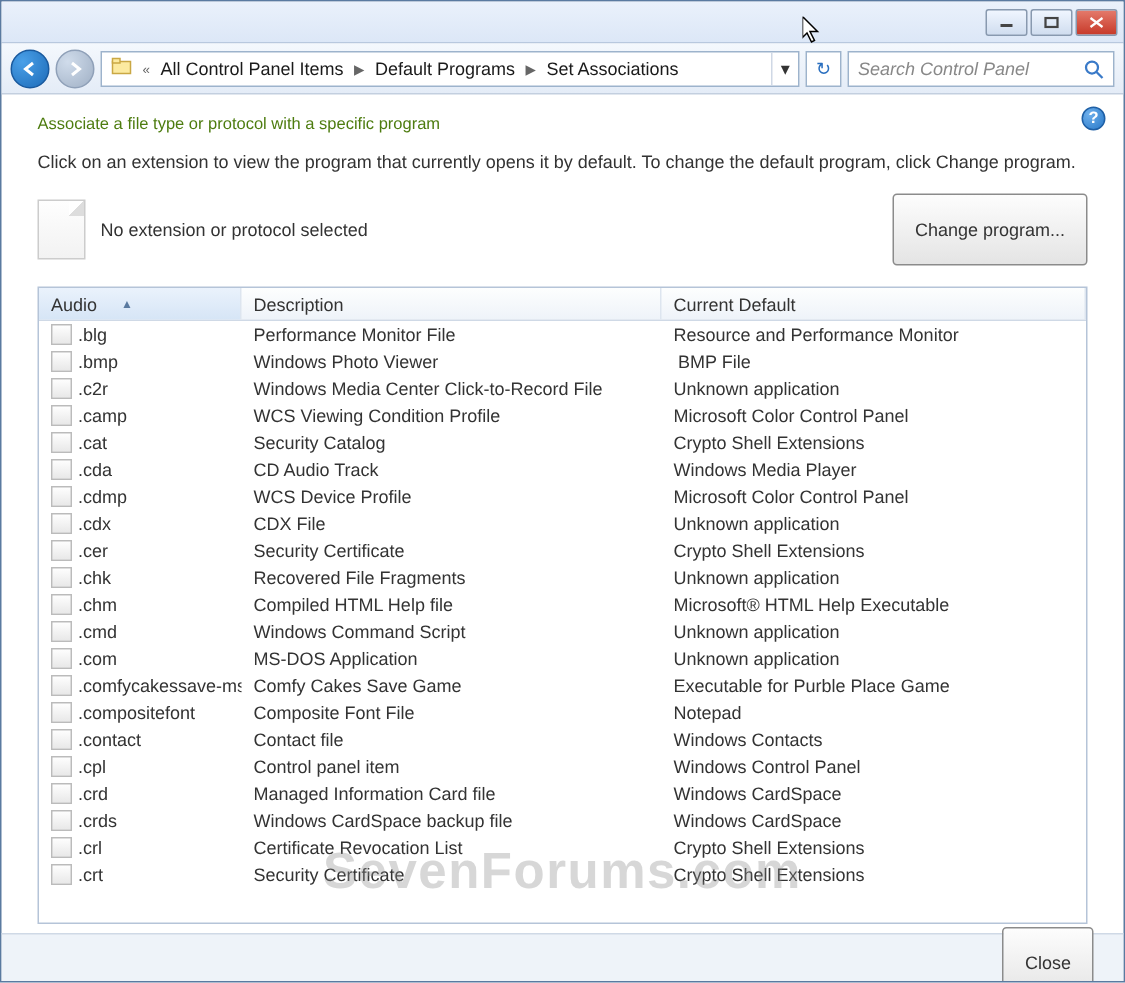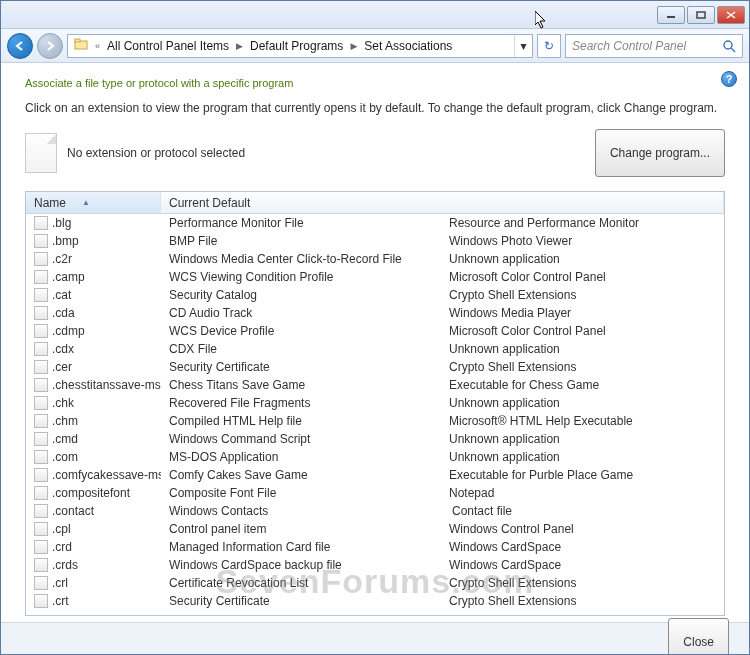--- a/index.html
+++ b/index.html
@@ -290,41 +290,42 @@
     <div class="left">
       <div class="blankicon"></div>
       <div class="noext">No extension or protocol selected</div>
     </div>
     <button class="btn">Change program...</button>
   </div>
 
   <div class="tablewrap">
     <div class="thead">
       <div class="th name">
-        <span>Name</span>
+        <span>Audio</span>
           <span class="sortarr">▲</span>
       </div>
+      <div class="th desc">Description</div>
       <div class="th def">Current Default</div>
     </div>
     <div class="tbody" id="tbody">
         <div class="tr">
           <div class="td name">
             <span class="fileico"></span>
             <span>.blg</span>
           </div>
           <div class="td desc">Performance Monitor File</div>
           <div class="td def">Resource and Performance Monitor</div>
         </div>
         <div class="tr">
           <div class="td name">
             <span class="fileico"></span>
             <span>.bmp</span>
           </div>
+          <div class="td def">Windows Photo Viewer</div>
           <div class="td desc">BMP File</div>
-          <div class="td def">Windows Photo Viewer</div>
         </div>
         <div class="tr">
           <div class="td name">
             <span class="fileico"></span>
             <span>.c2r</span>
           </div>
           <div class="td desc">Windows Media Center Click-to-Record File</div>
           <div class="td def">Unknown application</div>
         </div>
         <div class="tr">
@@ -371,28 +372,20 @@
           <div class="td name">
             <span class="fileico"></span>
             <span>.cer</span>
           </div>
           <div class="td desc">Security Certificate</div>
           <div class="td def">Crypto Shell Extensions</div>
         </div>
         <div class="tr">
           <div class="td name">
             <span class="fileico"></span>
-            <span>.chesstitanssave-ms</span>
-          </div>
-          <div class="td desc">Chess Titans Save Game</div>
-          <div class="td def">Executable for Chess Game</div>
-        </div>
-        <div class="tr">
-          <div class="td name">
-            <span class="fileico"></span>
             <span>.chk</span>
           </div>
           <div class="td desc">Recovered File Fragments</div>
           <div class="td def">Unknown application</div>
         </div>
         <div class="tr">
           <div class="td name">
             <span class="fileico"></span>
             <span>.chm</span>
           </div>
@@ -429,22 +422,22 @@
             <span>.compositefont</span>
           </div>
           <div class="td desc">Composite Font File</div>
           <div class="td def">Notepad</div>
         </div>
         <div class="tr">
           <div class="td name">
             <span class="fileico"></span>
             <span>.contact</span>
           </div>
+          <div class="td desc">Contact file</div>
           <div class="td def">Windows Contacts</div>
-          <div class="td desc">Contact file</div>
         </div>
         <div class="tr">
           <div class="td name">
             <span class="fileico"></span>
             <span>.cpl</span>
           </div>
           <div class="td desc">Control panel item</div>
           <div class="td def">Windows Control Panel</div>
         </div>
         <div class="tr">

